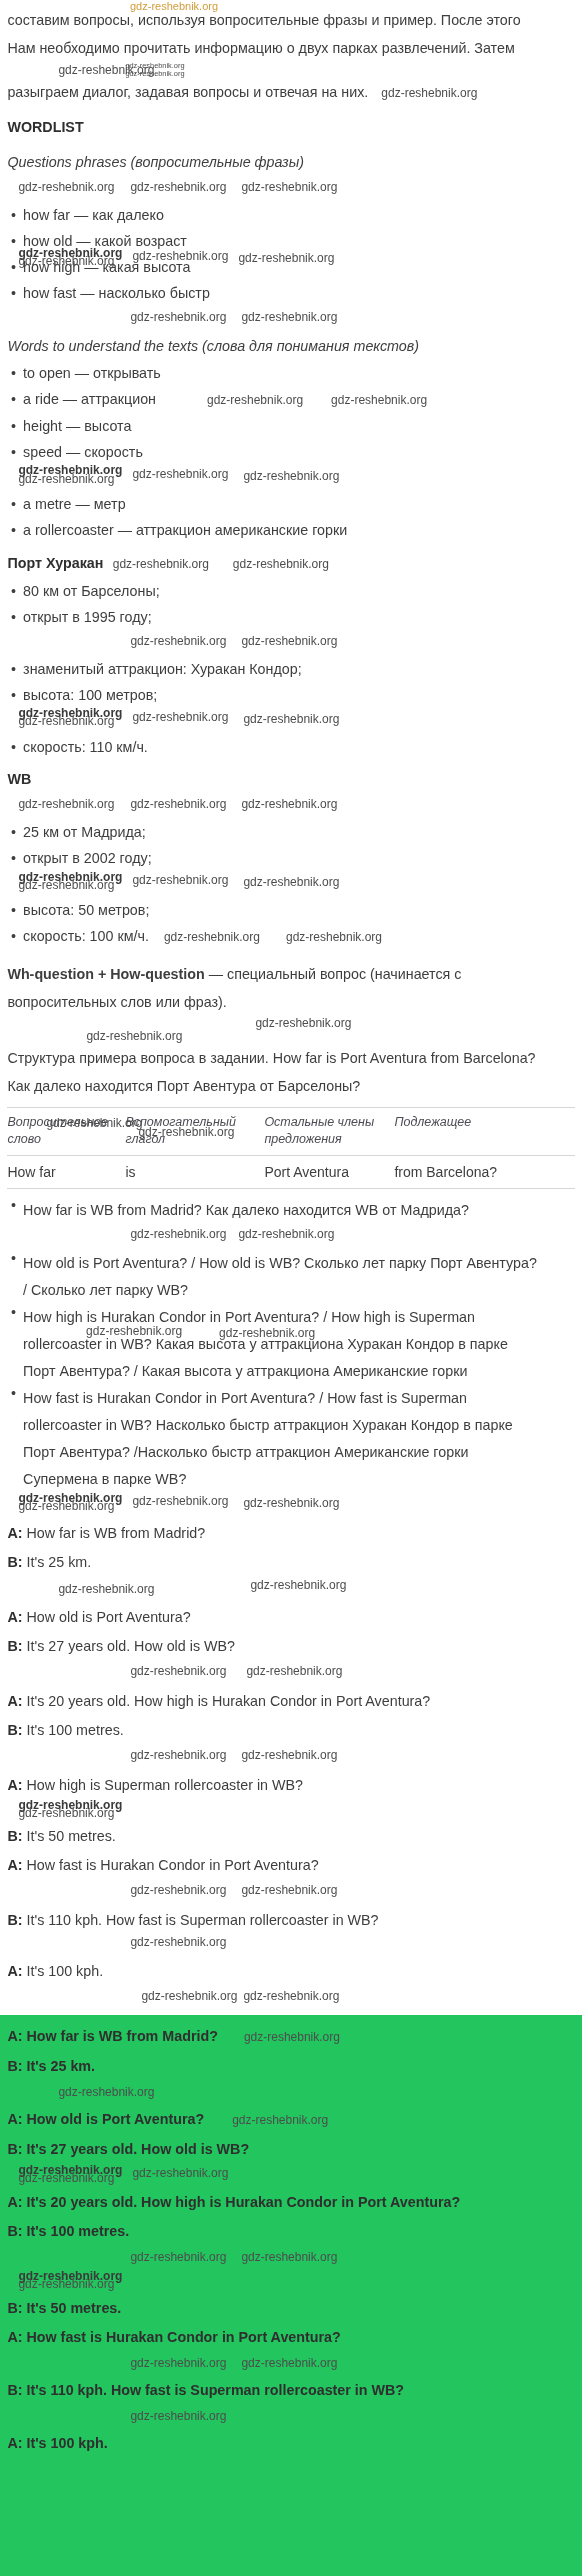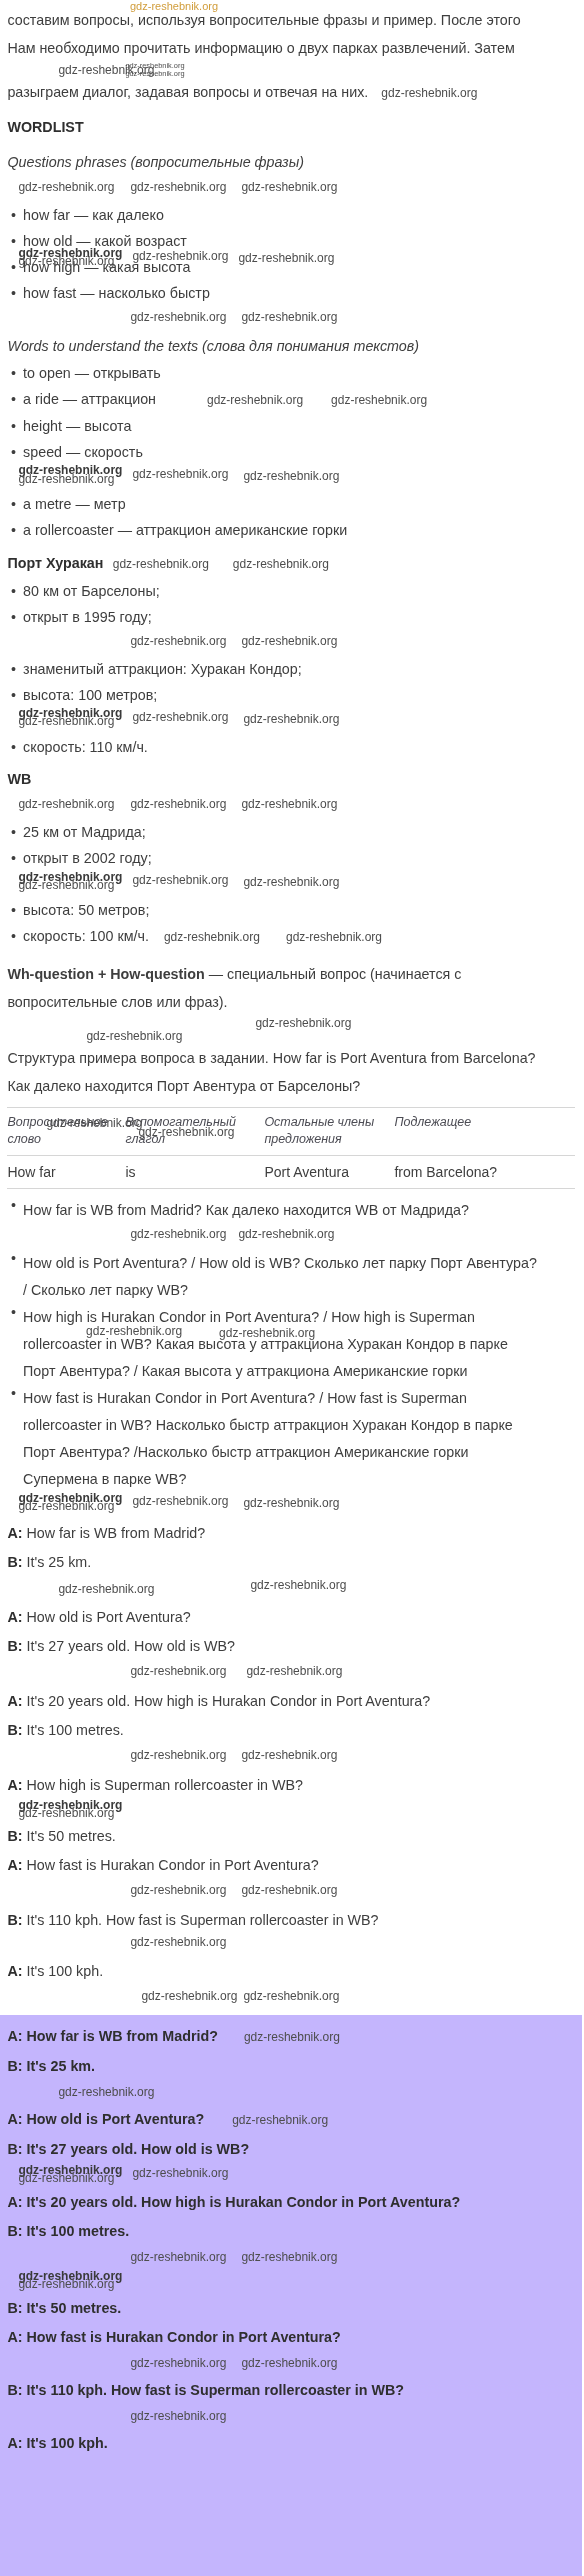--- a/index.html
+++ b/index.html
@@ -24,21 +24,21 @@
   .wm-top{color:#d19d3b;font-size:11px}
   .wm-tiny{display:block;font-size:7.4px;line-height:8.3px;color:#4d4d4d}
   .table{position:relative;border-top:0.9px solid #d6d6d6;margin-top:7.4px}
   .thead,.trow{display:grid;grid-template-columns:118px 139px 130px 1fr}
   .thead{border-bottom:0.9px solid #d6d6d6}
   .trow{border-bottom:0.9px solid #d6d6d6}
   .th{font-style:italic;font-size:12.5px;color:#4c4c54;line-height:17.6px;padding:5.6px 9.3px 5.6px 0}
   .td{font-size:14px;padding:8.3px 9.3px 8.3px 0}
   .dline{line-height:29px;white-space:nowrap}
   .dline b{color:#2f2f2f}
-  .green{flex:1;margin:5.6px -7.4px 0;padding:7.4px 7.4px 0;background:#c4b5fd}
+  .green{flex:1;margin:5.6px -7.4px 0;padding:7.4px 7.4px 0;background:#22c55e}
   .green .dline{font-weight:bold;color:#2f2f2f}
 </style>
 </head>
 <body>
 
 <div class="page">
 
   <span class="wm wm-top" style="left:130px;top:0">gdz-reshebnik.org</span>
 
   <div class="line">составим вопросы, используя вопросительные фразы и пример. После этого</div>
@@ -125,21 +125,21 @@
       <span class="wm wmb" style="left:11px;top:-1.9px">gdz-reshebnik.org</span>
       <span class="wm" style="left:11px;top:6.5px">gdz-reshebnik.org</span>
       <span class="wm" style="left:125px;top:1.9px">gdz-reshebnik.org</span>
       <span class="wm" style="left:236px;top:3.7px">gdz-reshebnik.org</span>
     </li>
     <li class="li">высота: 50 метров;</li>
     <li class="li"><span>скорость: 100 км/ч.</span><span class="wmi" style="margin-left:15px">gdz-reshebnik.org</span><span class="wmi" style="margin-left:26px">gdz-reshebnik.org</span></li>
   </ul>
 
   <div class="line" style="margin-top:9.3px"><b>Wh-question + How-question</b><span> — специальный вопрос (начинается с</span></div>
-  <div class="line">вопросительные слов или фраз).</div>
+  <div class="line">вопросительных слов или фраз).</div>
   <div class="wmr" style="height:28px">
     <span class="wm" style="left:248px;top:0">gdz-reshebnik.org</span>
     <span class="wm" style="left:79px;top:13px">gdz-reshebnik.org</span>
   </div>
 
   <div class="line">Структура примера вопроса в задании. How far is Port Aventura from Barcelona?</div>
   <div class="line">Как далеко находится Порт Авентура от Барселоны?</div>
 
   <div class="table">
     <span class="wm" style="left:39px;top:7.4px">gdz-reshebnik.org</span>

